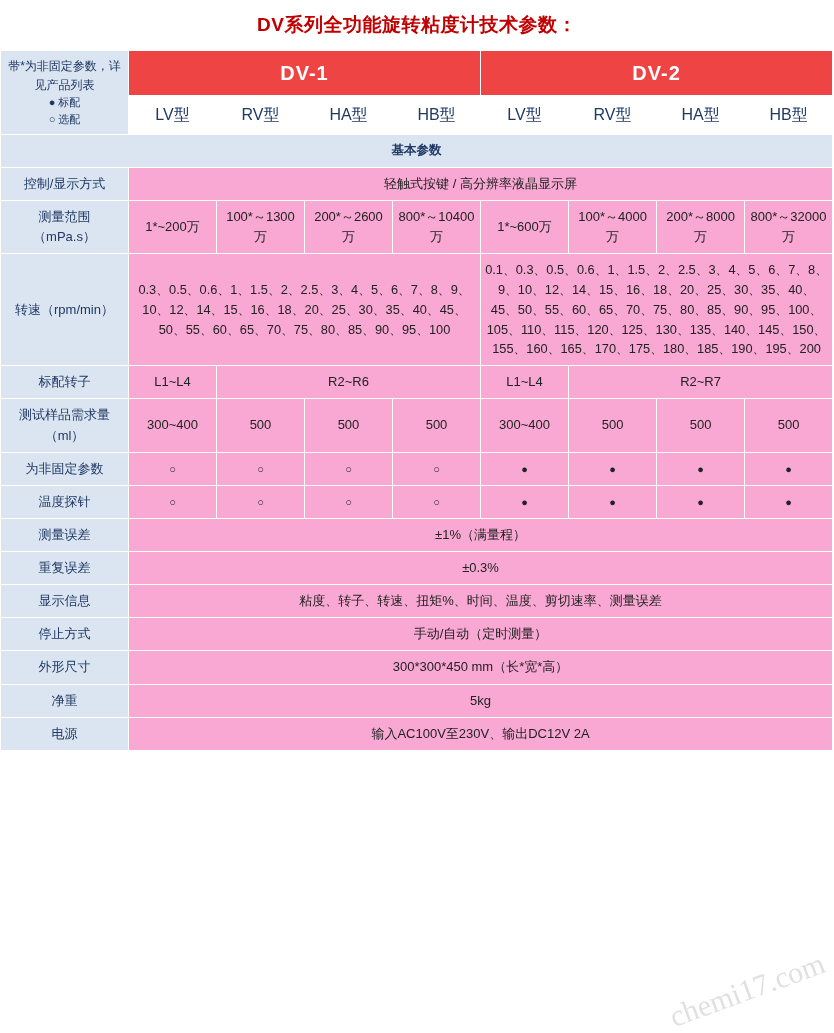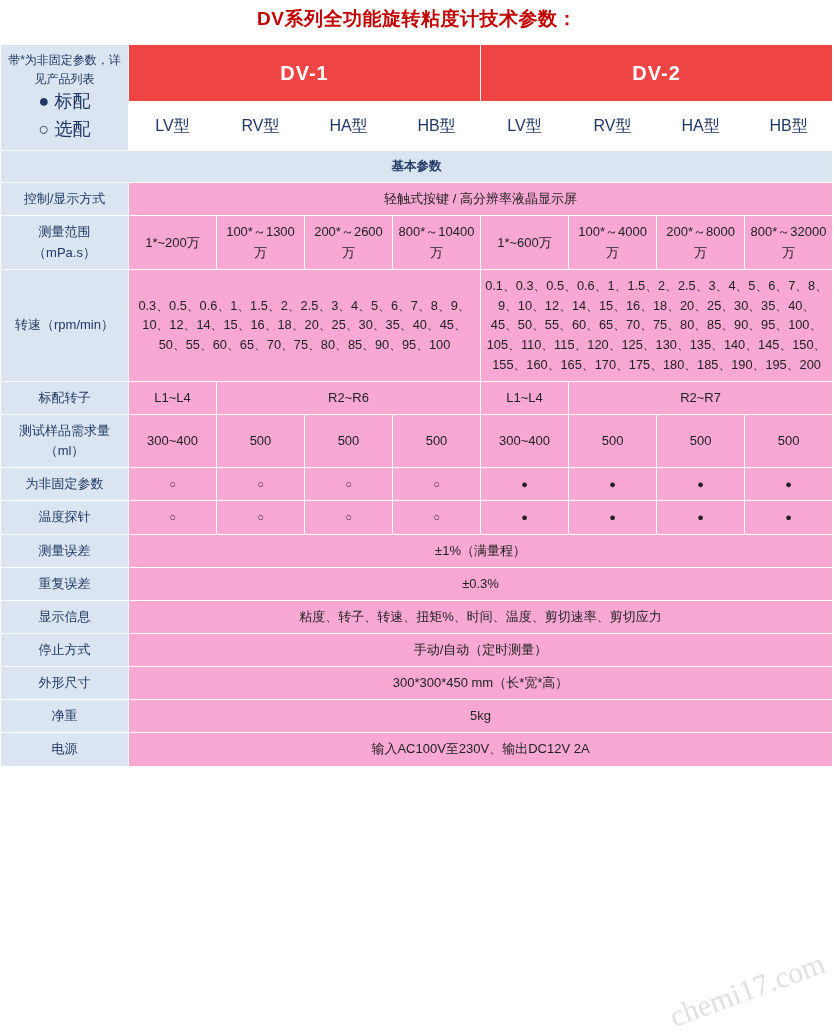--- a/index.html
+++ b/index.html
@@ -13,21 +13,21 @@
     font-family: "Liberation Sans", sans-serif;
     color: #2b2b2b;
     position: relative;
     overflow: hidden;
   }
   .page-title {
     text-align: center;
     color: #c00000;
     font-size: 19px;
     font-weight: bold;
-    padding: 6px 0 12px 0;
+    padding: 12px 0 12px 0;
     letter-spacing: 0.5px;
   }
   table.spec {
     border-collapse: collapse;
     width: 684px;
     table-layout: fixed;
     font-size: 13px;
   }
   table.spec td, table.spec th {
     border: 1px solid #ffffff;
@@ -51,21 +51,21 @@
     text-align: left;
     padding: 6px 8px;
     font-size: 12px;
     line-height: 1.5;
   }
   .corner .bullets {
     margin-top: 2px;
   }
   .corner .bline {
     display: block;
-    font-size: 18px;
+    font-size: 11px;
     text-align: center;
   }
   .hdr-main {
     background: #ef4444;
     color: #ffffff;
     font-size: 20px;
     font-weight: bold;
     letter-spacing: 1px;
   }
   .hdr-sub {
@@ -239,21 +239,21 @@
       <td class="cell" colspan="8">±1%（满量程）</td>
     </tr>
 
     <tr>
       <td class="lbl">重复误差</td>
       <td class="cell" colspan="8">±0.3%</td>
     </tr>
 
     <tr>
       <td class="lbl">显示信息</td>
-      <td class="cell" colspan="8">粘度、转子、转速、扭矩%、时间、温度、剪切速率、剪切应力</td>
+      <td class="cell" colspan="8">粘度、转子、转速、扭矩%、时间、温度、剪切速率、测量误差</td>
     </tr>
 
     <tr>
       <td class="lbl">停止方式</td>
       <td class="cell" colspan="8">手动/自动（定时测量）</td>
     </tr>
 
     <tr>
       <td class="lbl">外形尺寸</td>
       <td class="cell" colspan="8">300*300*450 mm（长*宽*高）</td>

